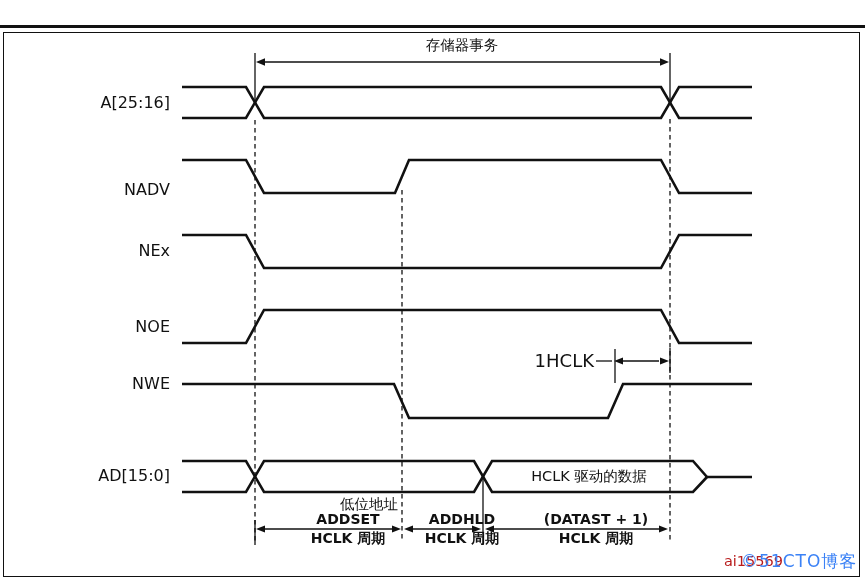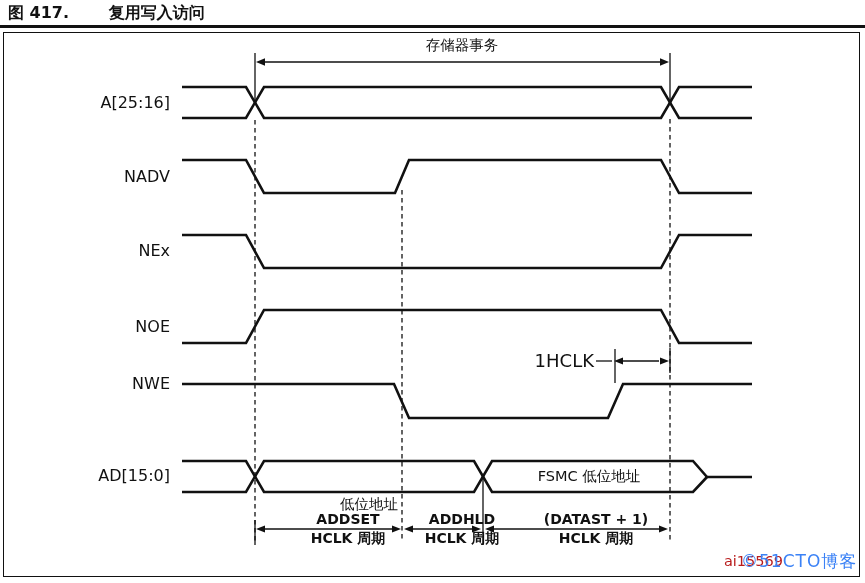--- a/index.html
+++ b/index.html
@@ -28,24 +28,20 @@
   .ann-r { font-size:18px; transform:translateY(-50%); }
   .dim { font-size:14px; font-weight:bold; transform:translate(-50%,-50%);margin-left:20px; }
   .figid { font-size:14.5px; color:#b91c1c; transform:translateY(-50%); }
   .wm { font-size:17px; color:#3b82f6; transform:translateY(-50%); letter-spacing:1px; }
 </style>
 </head>
 <body>
 
 <div class="page">
 
-  <div class="caption">
-    <span class="fig-num">图 417.</span>
-    <span class="fig-title">复用写入访问</span>
-  </div>
   <div class="caption-rule"></div>
 
   <div class="figure-box"></div>
 
   <svg class="diagram" width="865" height="583" viewBox="0 0 865 583">
     <g stroke="#111" fill="none">
 
       <g stroke-width="1.3" stroke-dasharray="4.5 3.5">
         <path d="M255 120 V542"></path>
         <path d="M402 190 V542"></path>
@@ -99,30 +95,30 @@
         <path d="M182 384 H394 L409 418 H608 L623 384 H752"></path>
 
         <path d="M182 461 H246 L264 492 H474 L492 461 H693 L707 477"></path>
         <path d="M182 492 H246 L264 461 H474 L492 492 H693 L707 477"></path>
         <path d="M707 477 H752"></path>
       </g>
     </g>
   </svg>
 
   <div class="lbl sig" style="right:695px; top:103px;">A[25:16]</div>
-  <div class="lbl sig" style="right:695px; top:177px;">NADV</div>
+  <div class="lbl sig" style="right:695px; top:190px;">NADV</div>
   <div class="lbl sig" style="right:695px; top:251px;text-align:right;">NEx</div>
   <div class="lbl sig" style="right:695px; top:327px;">NOE</div>
   <div class="lbl sig" style="right:695px; top:384px;">NWE</div>
   <div class="lbl sig" style="right:695px; top:476px;">AD[15:0]</div>
 
   <div class="lbl ann" style="left:462px; top:45px;">存储器事务</div>
   <div class="lbl ann-r" style="right:271px; top:361px;">1HCLK</div>
   <div class="lbl ann" style="left:369px; top:476px;margin-top:28px;">低位地址</div>
-  <div class="lbl ann" style="left:589px; top:476px;">FSMC 低位地址</div>
+  <div class="lbl ann" style="left:589px; top:476px;">HCLK 驱动的数据</div>
 
   <div class="lbl dim" style="left:328px; top:519px;">ADDSET</div>
   <div class="lbl dim" style="left:328px; top:538px;">HCLK 周期</div>
   <div class="lbl dim" style="left:442px; top:519px;">ADDHLD</div>
   <div class="lbl dim" style="left:442px; top:538px;">HCLK 周期</div>
   <div class="lbl dim" style="left:576px; top:519px;">(DATAST + 1)</div>
   <div class="lbl dim" style="left:576px; top:538px;">HCLK 周期</div>
 
   <div class="lbl figid" style="right:82px; top:561px;">ai15569</div>
   <div class="lbl wm" style="left:741px; top:561px;">©51CTO博客</div>

